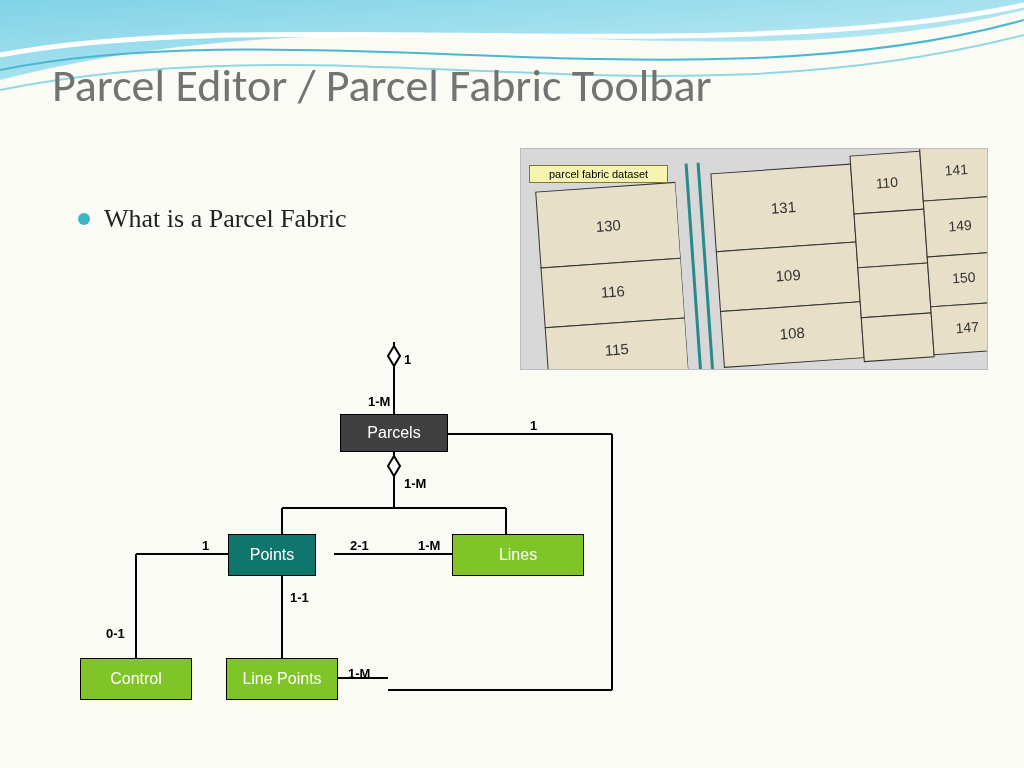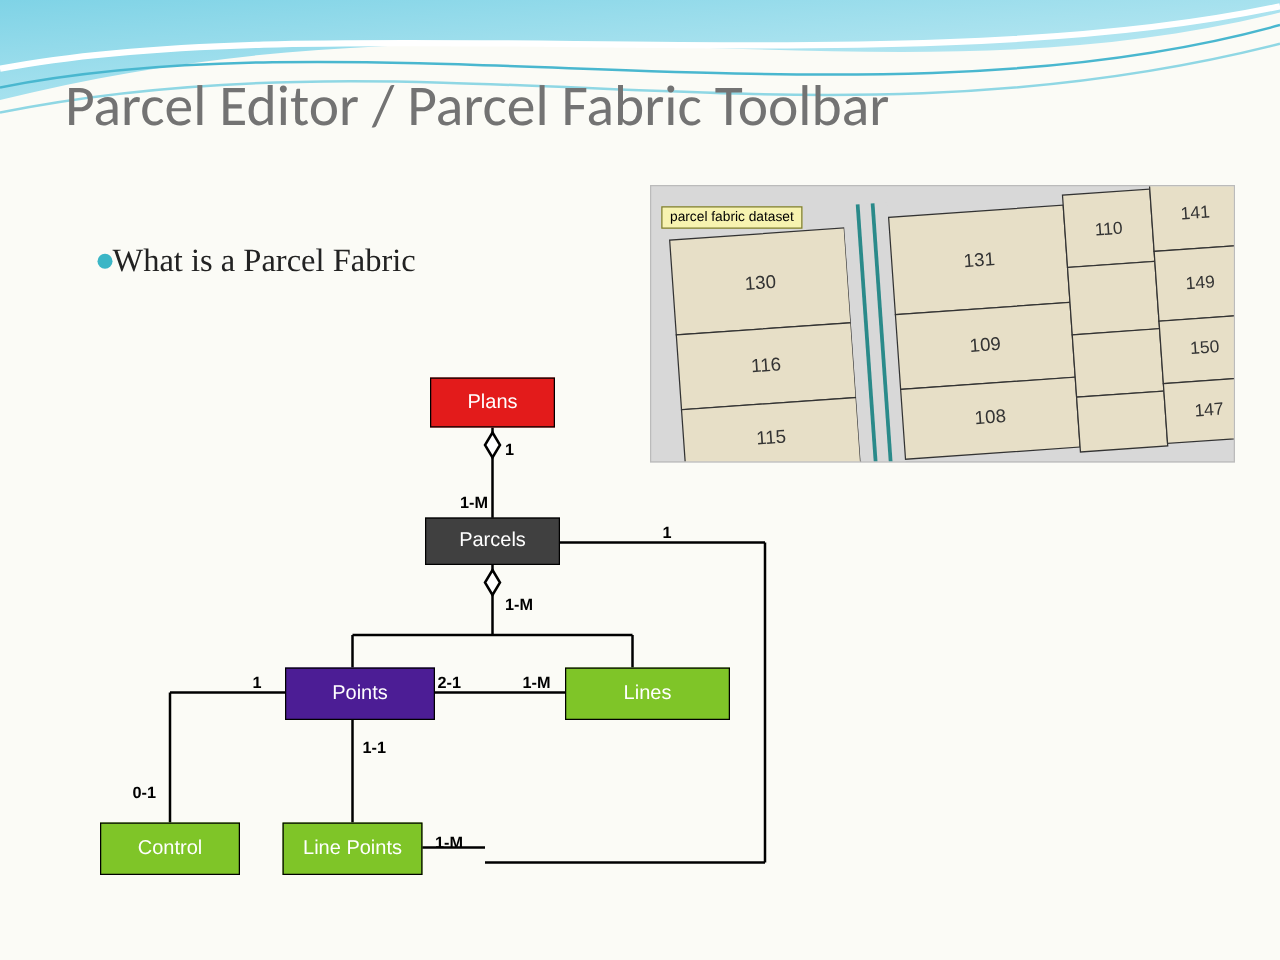--- a/index.html
+++ b/index.html
@@ -14,22 +14,22 @@
     position: absolute; top: 0; left: 0; width: 1024px; height: 160px;
     pointer-events: none;
   }
   .title {
     position: absolute; top: 58px; left: 52px;
     font-family: Calibri, Arial, sans-serif;
     font-size: 46px; line-height: 1.2; color: #737373; font-weight: 400;
     width: 700px;
   }
   .bullet-row {
-    position: absolute; top: 194px; left: 78px;
-    display: flex; align-items: center; 
+    position: absolute; top: 204px; left: 78px;
+    display: flex; align-items: center; gap: 14px;
   }
   .bullet-dot {
     width: 12px; height: 12px; border-radius: 50%;
     background: #3bb6c6;
     flex: 0 0 auto;
   }
   .bullet-text {
     font-size: 26px; color: #222;
   }
   
@@ -44,21 +44,21 @@
     position: absolute; font-family: Arial, sans-serif; font-size: 13px; font-weight: bold; color: #000;
   }
   
   .map {
     position: absolute; top: 148px; left: 520px; width: 468px; height: 222px;
     background: #d8d8d8; border: 1px solid #bbb; overflow: hidden;
   }
   .map-note {
     position: absolute; top: 16px; left: 8px;
     background: #f7f3b0; border: 1px solid #7a7a30;
-    font-family: Arial, sans-serif; font-size: 11px; padding: 2px 6px;
+    font-family: Arial, sans-serif; font-size: 11px; padding: 2px 19px;
   }
 </style>
 </head>
 <body>
 
 <svg class="wave-wrap" viewBox="0 0 1024 160" preserveAspectRatio="none">
   <defs>
     <linearGradient id="g1" x1="0" y1="0" x2="1" y2="1">
       <stop offset="0" stop-color="#7fd3e6"></stop>
         <stop offset="1" stop-color="#cdeff6"></stop>
@@ -140,23 +140,22 @@
 
       <line x1="232" y1="286" x2="232" y2="368"></line>
 
       <line x1="180" y1="264" x2="86" y2="264"></line>
       <line x1="86" y1="264" x2="86" y2="368"></line>
 
       <line x1="286" y1="388" x2="338" y2="388"></line>
     </g>
   </svg>
 
-  <div class="box" style="top:12px;left:294px;width:100px;height:40px;background:#e31b1b">Plans</div>
   <div class="box" style="top:124px;left:290px;width:108px;height:38px;background:#404040">Parcels</div>
-  <div class="box" style="top:244px;left:178px;width:120px;height:42px;background:#4c1d95">Points</div>
+  <div class="box" style="top:244px;left:178px;width:88px;height:42px;background:#0f766e">Points</div>
   <div class="box" style="top:244px;left:402px;width:132px;height:42px;background:#7fc528">Lines</div>
   <div class="box" style="top:368px;left:176px;width:112px;height:42px;background:#7fc528">Line Points</div>
   <div class="box" style="top:368px;left:30px;width:112px;height:42px;background:#7fc528">Control</div>
 
   <span class="lbl" style="top:62px;left:354px">1</span>
   <span class="lbl" style="top:104px;left:318px">1-M</span>
   <span class="lbl" style="top:128px;left:480px">1</span>
   <span class="lbl" style="top:186px;left:354px">1-M</span>
   <span class="lbl" style="top:248px;left:300px">2-1</span>
   <span class="lbl" style="top:248px;left:368px">1-M</span>

